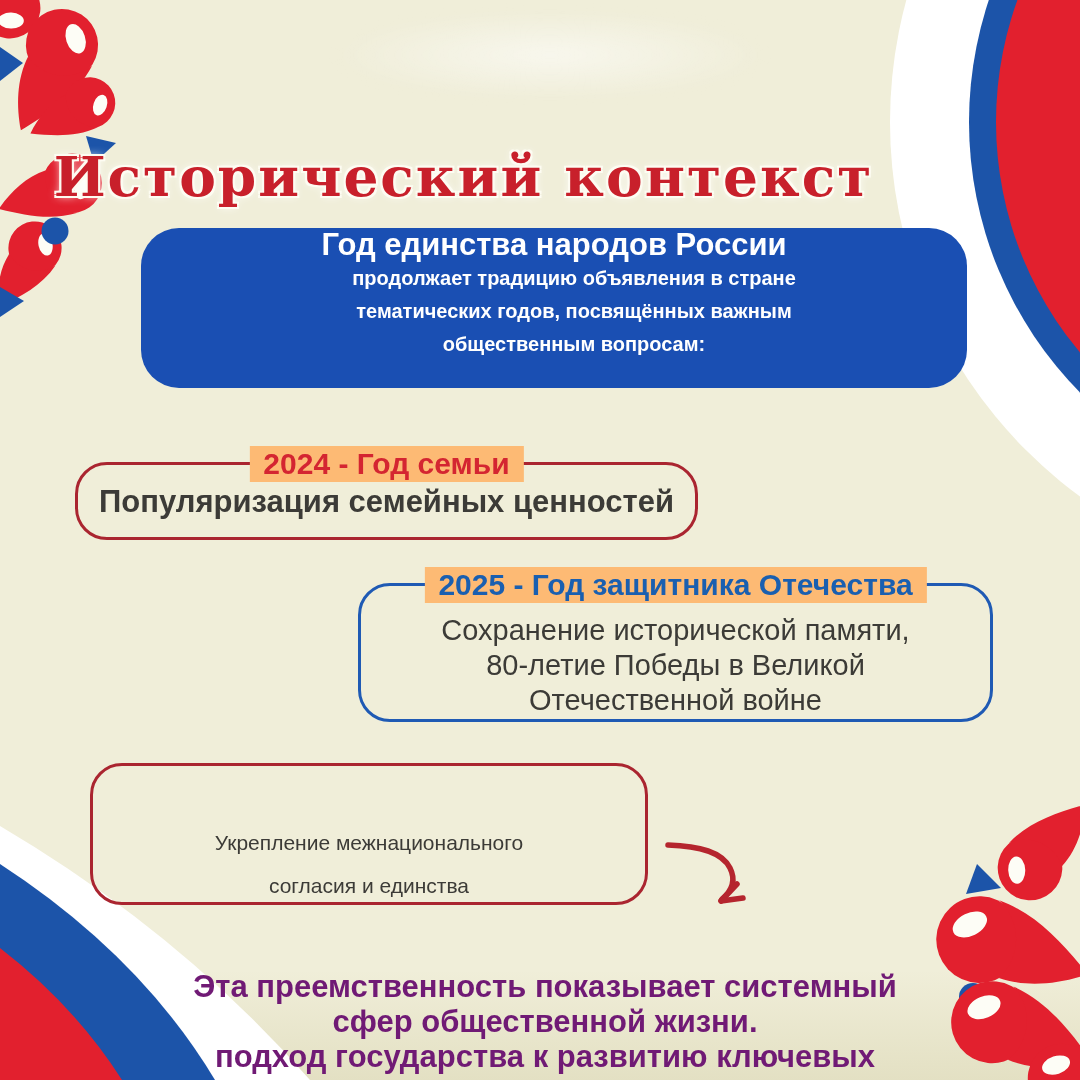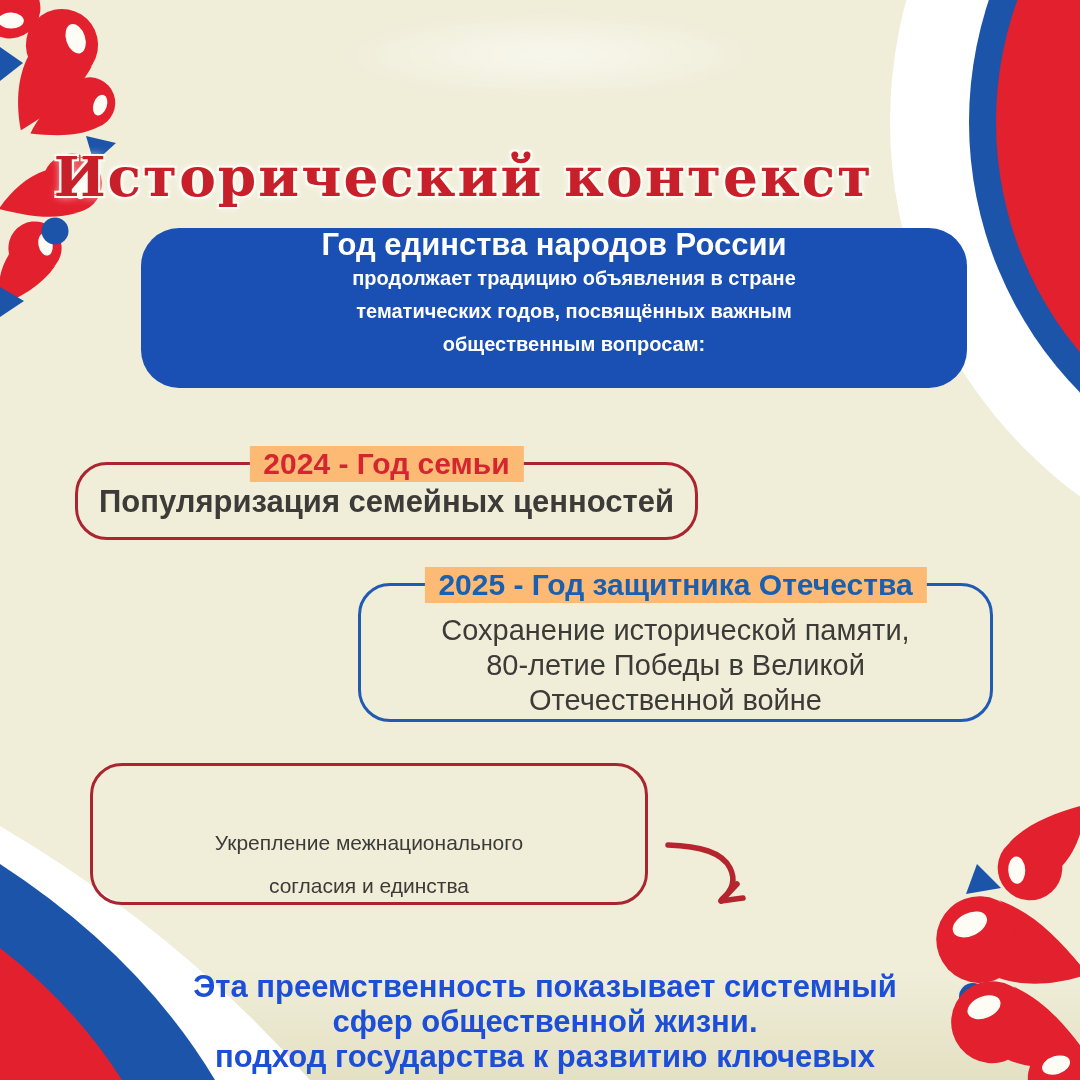--- a/index.html
+++ b/index.html
@@ -67,21 +67,21 @@
   .card-2025{left:358px;top:583px;width:635px;height:139px;padding-left:8px;}
   .card-2025 .card-body{padding-top:25px;}
   .card-2026{left:90px;top:763px;width:558px;height:142px;}
   .card-2026 .year-legend{left:43%;}
   .card-2026 .card-body{padding-top:51px;}
   .card-2026 .body-line{font-size:21px;margin-top:8px;}
 
   
   .conclusion{
     position:absolute;left:65px;top:938px;width:960px;
-    text-align:center;color:#1d4ed8;
+    text-align:center;color:#701a75;
     font-weight:bold;font-size:31px;line-height:35px;
   }
 </style>
 </head>
 <body>
 
 <div class="canvas">
 
   <div class="streak-top"></div>
   <div class="vignette-bottom"></div>

